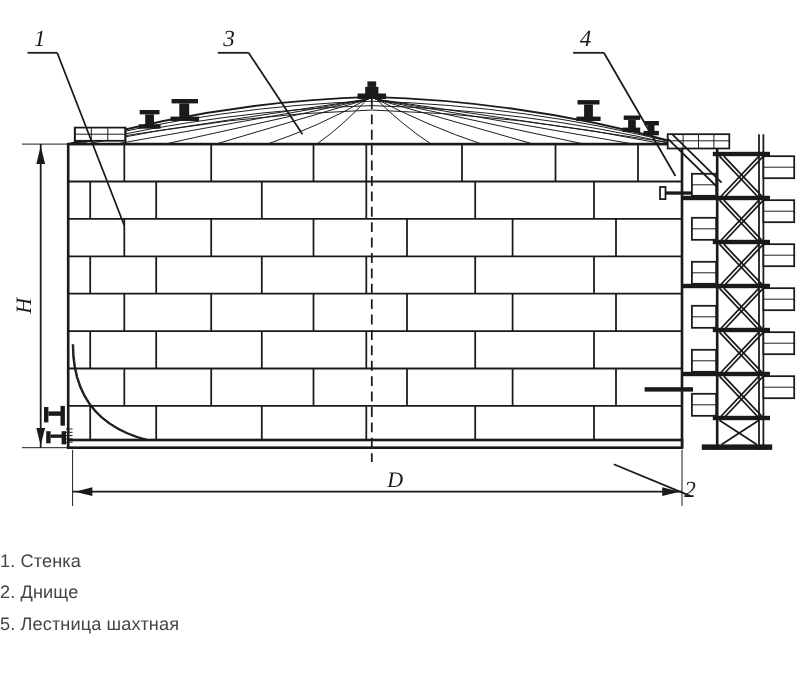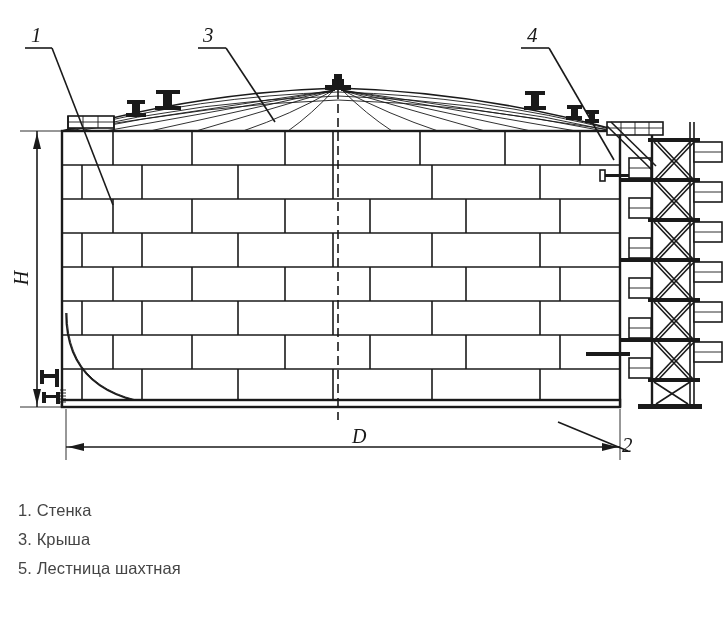--- a/index.html
+++ b/index.html
@@ -11,21 +11,20 @@
     color:#3a3a3a;
     overflow:hidden;
     position:relative;
   }
   #figure{
     position:absolute;left:0;top:0;width:728px;height:490px;
   }
   #figure svg{display:block;}
   .legend{
     position:absolute;left:0;top:496px;width:724px;
-    padding-left:18px;
     box-sizing:border-box;
   }
   .legend-item{
     font-family:"Liberation Sans", sans-serif;
     font-size:16.5px;
     line-height:29px;
     color:#454545;
     white-space:nowrap;
     letter-spacing:0.1px;
   }
@@ -361,15 +360,15 @@
   <g>
     <path class="ln med" d="M 558 422 L 628 451"></path>
     <text class="calloutNum" x="622" y="452">2</text>
   </g>
 
 </svg>
 </div>
 
 <div class="legend">
   <div class="legend-item">1. Стенка</div>
-  <div class="legend-item">3. Крыша</div>
+  <div class="legend-item">2. Днище</div>
   <div class="legend-item">5. Лестница шахтная</div>
 </div>
 
 </body></html>

